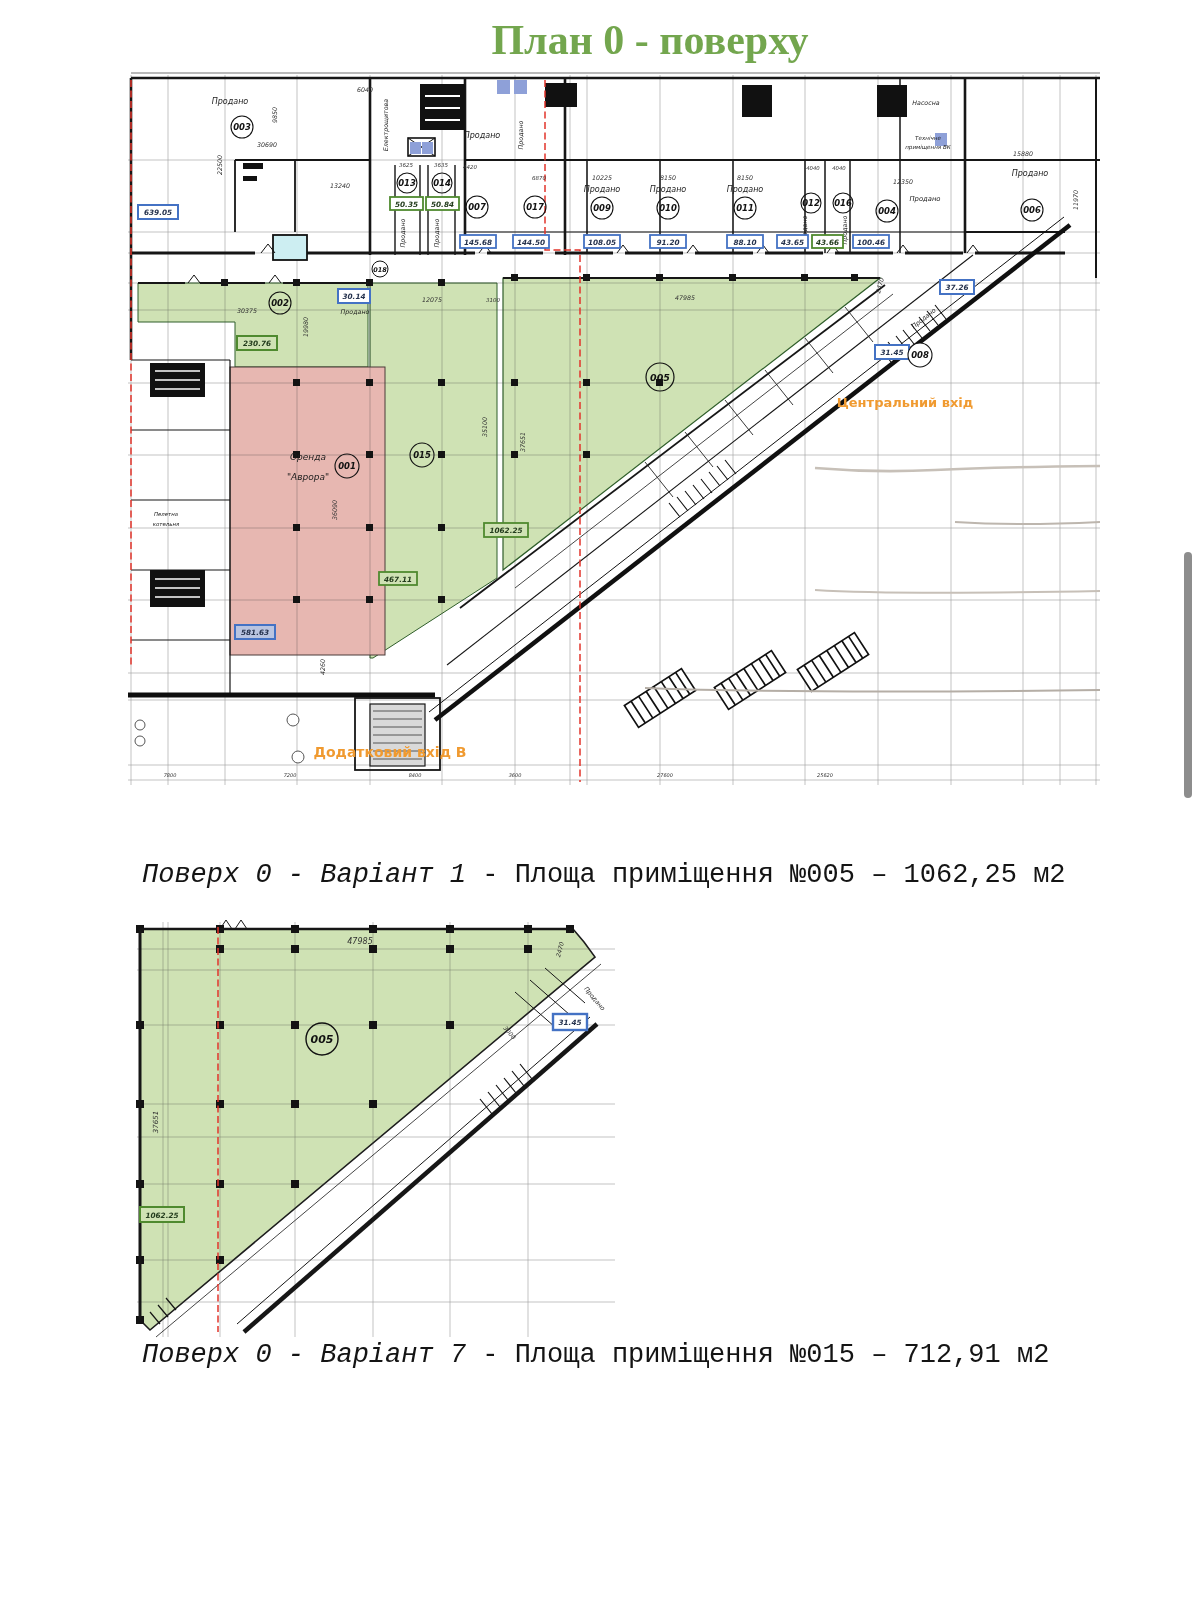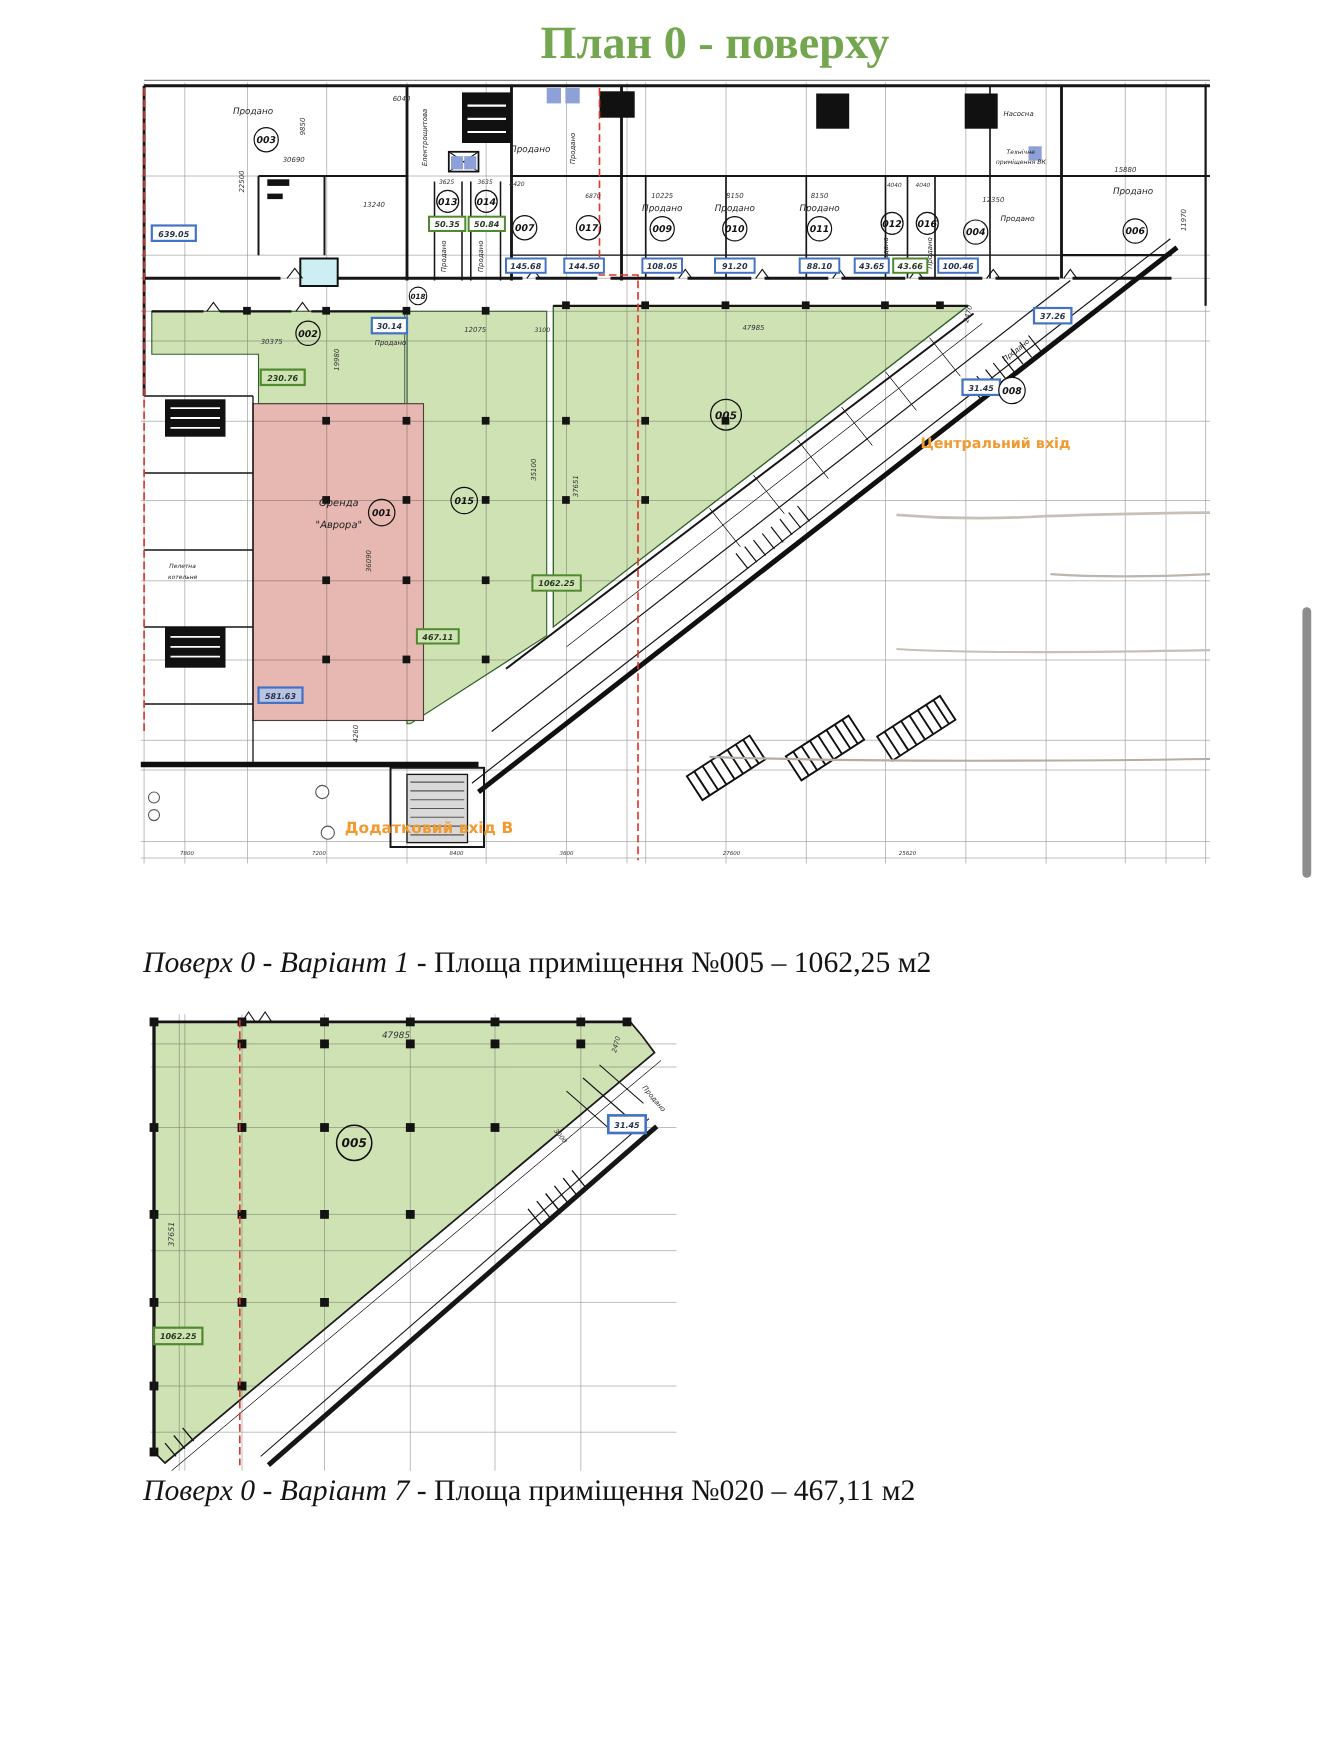--- a/index.html
+++ b/index.html
@@ -1,20 +1,20 @@
 <!DOCTYPE html>
 <html><head>
 <meta charset="utf-8">
 <style>
   html,body{margin:0;padding:0}
   body{width:1200px;height:1600px;position:relative;background:#ffffff;
        font-family:"Liberation Sans",sans-serif;overflow:hidden}
   .page-title{position:absolute;top:16px;left:0;width:1300px;text-align:center;
       font-family:"Liberation Serif",serif;font-weight:bold;font-size:42px;color:#73a64e}
-  .caption{position:absolute;left:130px;font-family:Liberation Serif, serif;
+  .caption{position:absolute;left:142px;font-family:Liberation Mono, monospace;
       font-size:27px;color:#141414;white-space:nowrap}
   .caption .cap-italic{font-style:italic}
   #cap1{top:860px}
   #cap2{top:1340px}
   .plansvg{position:absolute}
   #plan1{left:125px;top:70px}
   #plan2{left:125px;top:912px}
   .scroll-thumb{position:absolute;left:1184px;top:552px;width:8px;height:246px;
       background:#8d8d8d;border-radius:4px}
   svg text{font-family:"DejaVu Sans",sans-serif}
@@ -487,16 +487,16 @@
     <rect x="15" y="295" width="44" height="15" fill="#cfe2b4" stroke="#4f8a2f" stroke-width="2"></rect>
     <text class="boxtxt-g" x="37" y="305.5">1062.25</text>
   </g>
   <g>
     <rect x="428" y="102" width="34" height="16" fill="#fff" stroke="#4472c4" stroke-width="2.4"></rect>
     <text class="boxtxt" x="445" y="113">31.45</text>
   </g>
 </svg>
 
 <div id="cap2" class="caption">
-  <span class="cap-italic">Поверх 0 - Варіант 7</span><span> - Площа приміщення №020 – 467,11 м2</span>
+  <span class="cap-italic">Поверх 0 - Варіант 7</span><span> - Площа приміщення №015 – 712,91 м2</span>
 </div>
 
 <div class="scroll-thumb"></div>
 
 </body></html>

